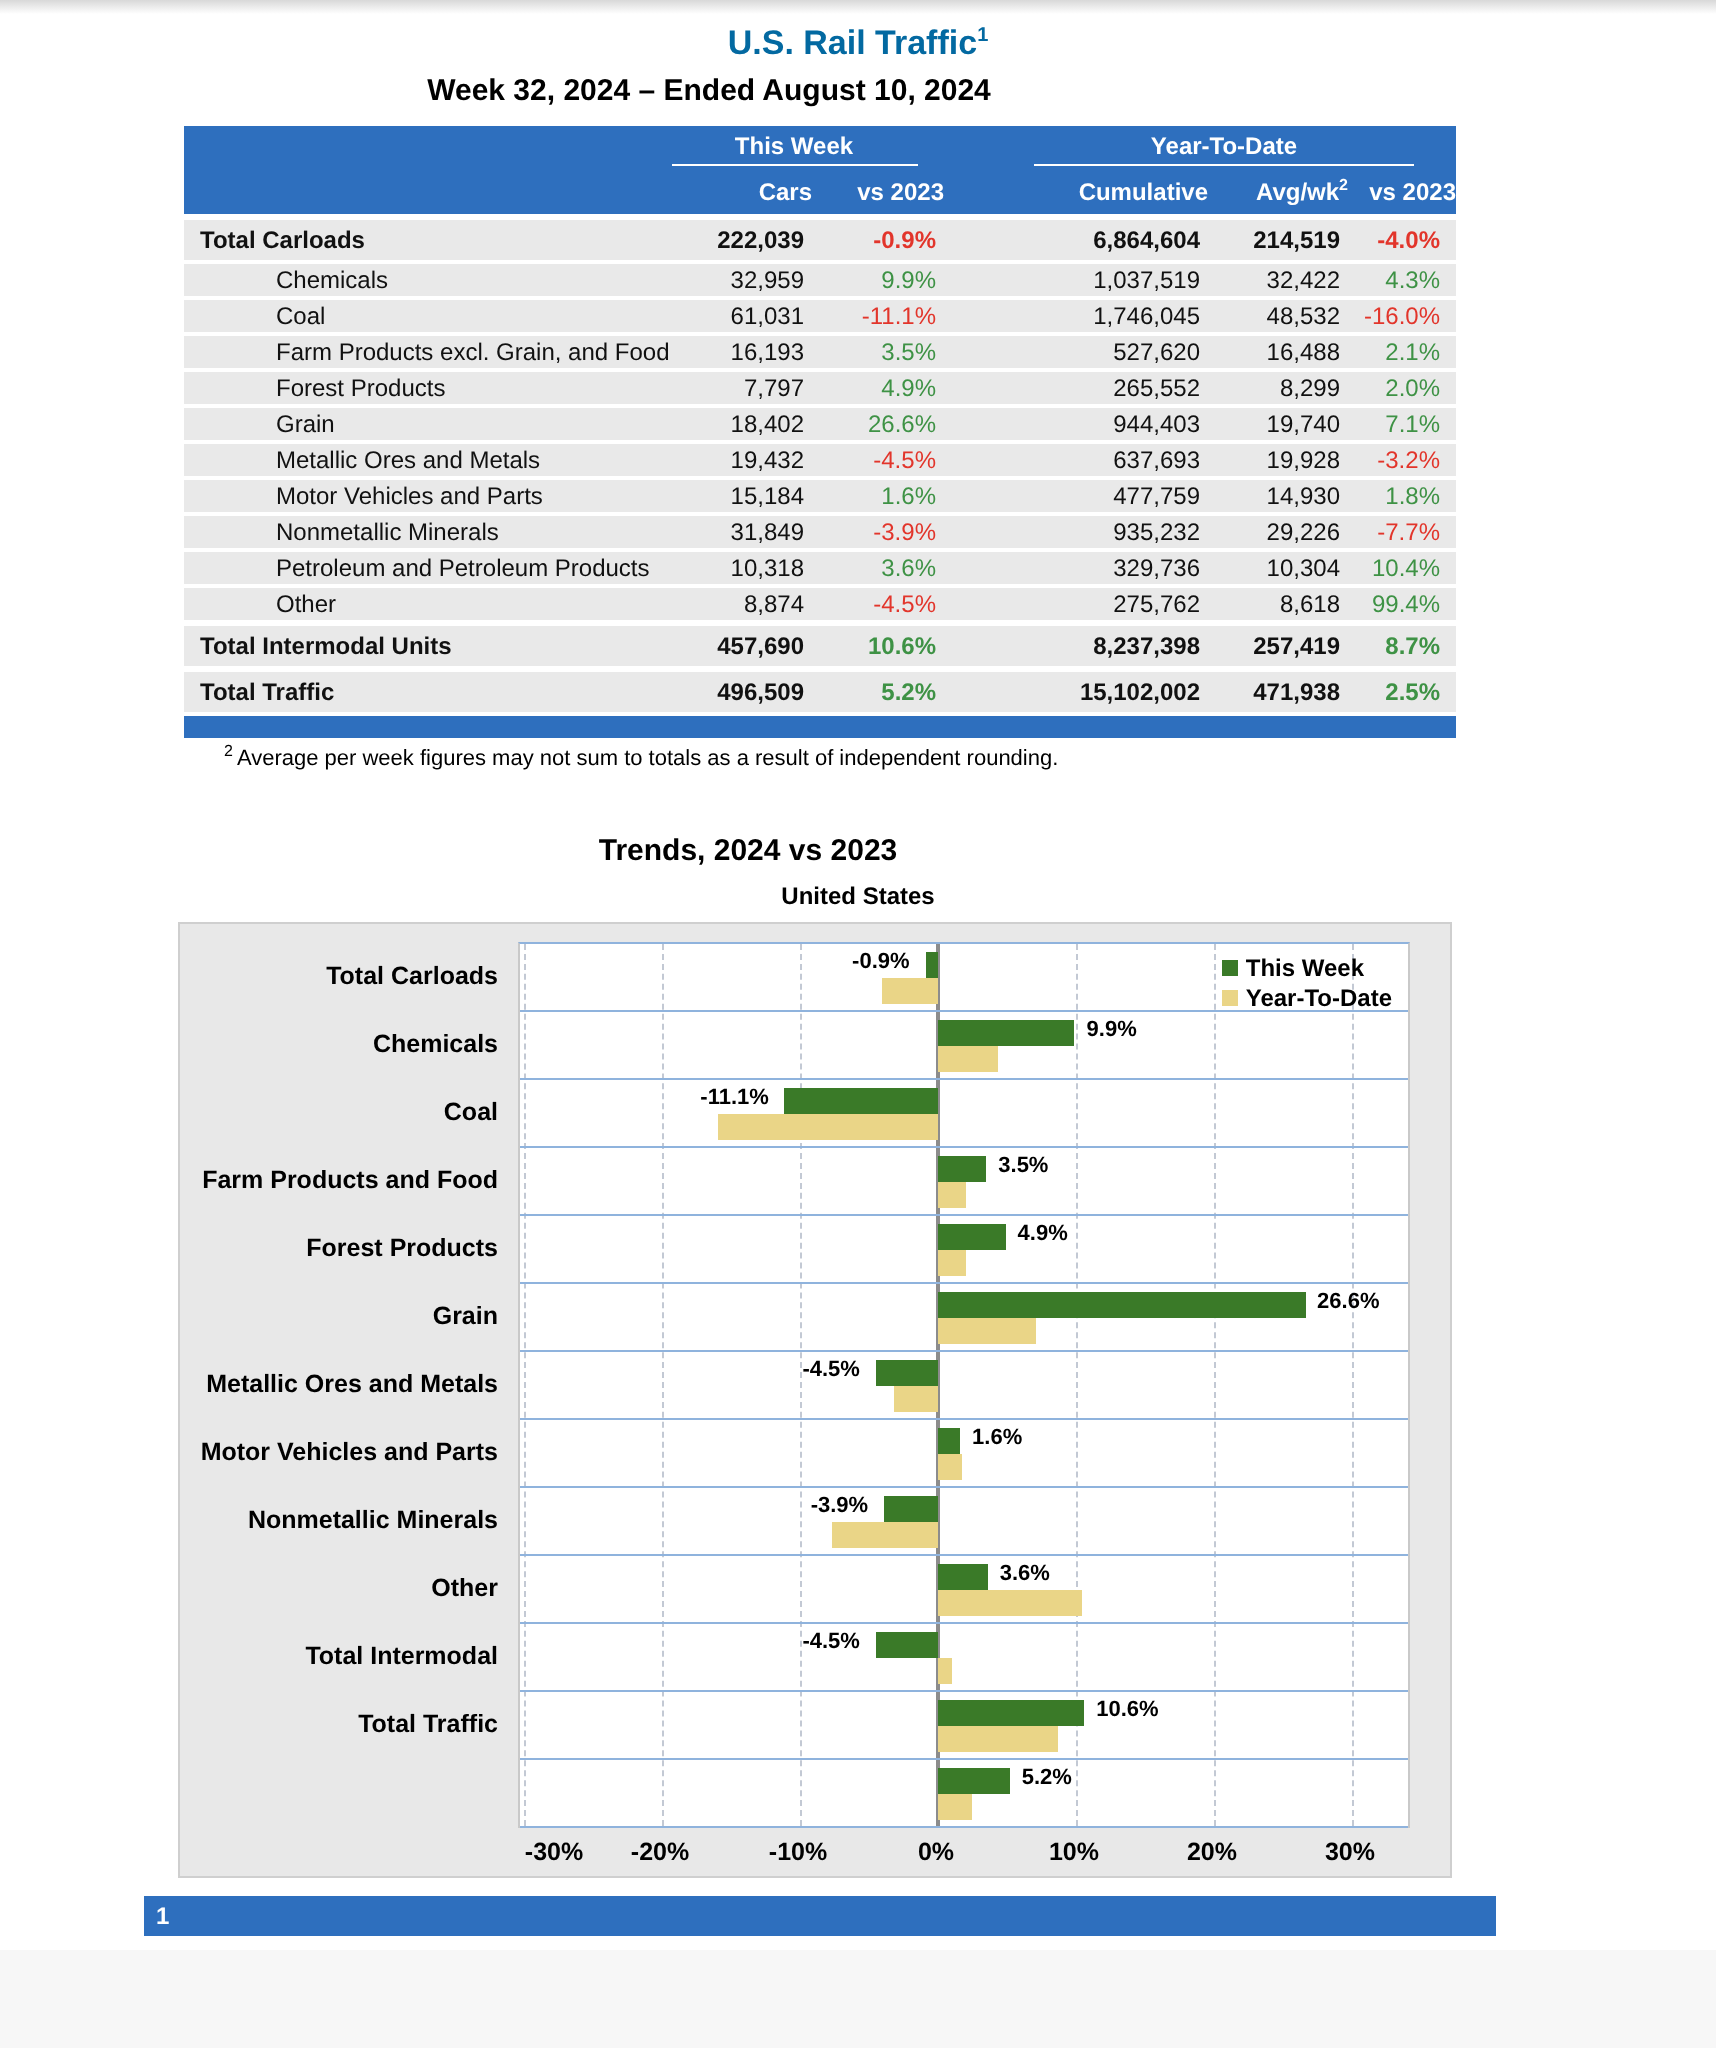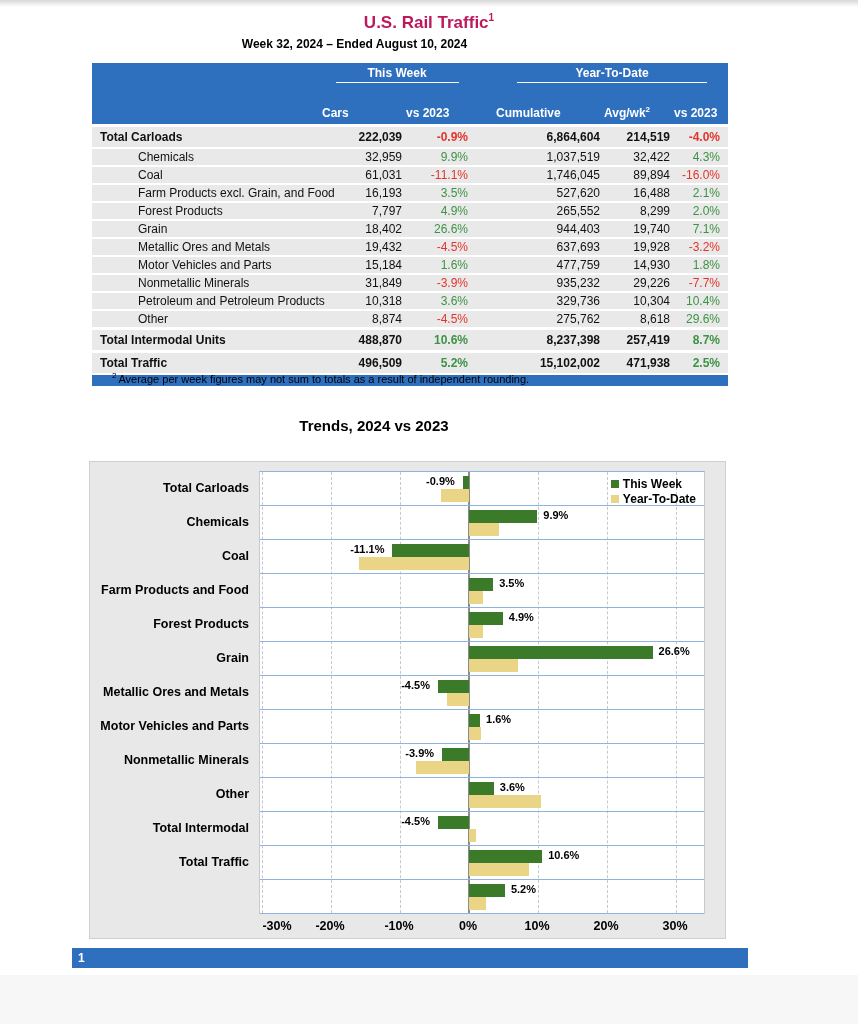--- a/index.html
+++ b/index.html
@@ -2,33 +2,33 @@
 <html><head>
 <meta charset="utf-8">
 <style>
   html,body{margin:0;padding:0;background:#fff;}
   *{box-sizing:border-box;}
   .page{position:relative;width:858px;height:1024px;background:#fff;font-family:"Liberation Sans",sans-serif;color:#111;overflow:hidden;}
   .top-edge{position:absolute;left:0;top:0;width:858px;height:7px;background:linear-gradient(#d8d8d8,#ffffff);}
   .bottom-strip{position:absolute;left:0;top:975px;width:858px;height:49px;background:#f7f7f7;}
 
   
-  .doc-title{position:absolute;left:0;top:12px;width:858px;text-align:center;font-size:17px;font-weight:bold;color:#be185d;}
+  .doc-title{position:absolute;left:0;top:12px;width:858px;text-align:center;font-size:17px;font-weight:bold;color:#0369a1;}
   .doc-title sup{font-size:10px;}
-  .doc-subtitle{position:absolute;left:0;top:37px;width:709px;text-align:center;font-size:12px;font-weight:bold;color:#000;}
+  .doc-subtitle{position:absolute;left:0;top:37px;width:709px;text-align:center;font-size:15px;font-weight:bold;color:#000;}
 
   
   .rail-table{position:absolute;left:92px;top:63px;width:636px;}
   .thead{background:#2e6fbe;color:#fff;font-weight:bold;font-size:12px;padding:3px 0 4px 0;}
   .hgrid{display:grid;grid-template-columns:230px 84px 66px 24px 108px 70px 54px;align-items:end;}
   .group-cell{grid-column:2 / span 2;text-align:center;}
   .group-cell.ytd{grid-column:5 / span 3;}
   .group-inner{display:inline-block;padding:0 6px 2px 6px;border-bottom:1px solid #fff;min-width:82%;}
   .hrow2{margin-top:3px;}
-  .hcell{text-align:left;padding-top:2px;margin-top:17px;}
+  .hcell{text-align:right;padding-top:2px;}
   .hcell sup{font-size:8px;}
   .tbody{margin-top:2px;}
   .trow{display:grid;grid-template-columns:230px 84px 66px 24px 108px 70px 54px;background:#e9e9e9;height:16px;align-items:center;font-size:12px;margin-bottom:2px;}
   .trow.total{height:20px;font-weight:bold;margin-top:3px;}
   .tlabel{padding-left:46px;white-space:nowrap;}
   .trow.total .tlabel{padding-left:8px;}
   .num{text-align:right;padding-right:4px;white-space:nowrap;}
   .num.last{padding-right:8px;}
   .pos{color:#3e9245;}
   .neg{color:#e2352b;}
@@ -112,21 +112,21 @@
           <div class="num">1,037,519</div>
           <div class="num">32,422</div>
           <div class="num last pos">4.3%</div>
         </div>
         <div class="trow">
           <div class="tlabel">Coal</div>
           <div class="num">61,031</div>
           <div class="num neg">-11.1%</div>
           <div></div>
           <div class="num">1,746,045</div>
-          <div class="num">89,894</div>
+          <div class="num">48,532</div>
           <div class="num last neg">-16.0%</div>
         </div>
         <div class="trow">
           <div class="tlabel">Farm Products excl. Grain, and Food</div>
           <div class="num">16,193</div>
           <div class="num pos">3.5%</div>
           <div></div>
           <div class="num">527,620</div>
           <div class="num">16,488</div>
           <div class="num last pos">2.1%</div>
@@ -185,25 +185,25 @@
           <div class="num">10,304</div>
           <div class="num last pos">10.4%</div>
         </div>
         <div class="trow">
           <div class="tlabel">Other</div>
           <div class="num">8,874</div>
           <div class="num neg">-4.5%</div>
           <div></div>
           <div class="num">275,762</div>
           <div class="num">8,618</div>
-          <div class="num last pos">29.6%</div>
+          <div class="num last pos">99.4%</div>
         </div>
         <div class="trow total">
           <div class="tlabel">Total Intermodal Units</div>
-          <div class="num">488,870</div>
+          <div class="num">457,690</div>
           <div class="num pos">10.6%</div>
           <div></div>
           <div class="num">8,237,398</div>
           <div class="num">257,419</div>
           <div class="num last pos">8.7%</div>
         </div>
         <div class="trow total">
           <div class="tlabel">Total Traffic</div>
           <div class="num">496,509</div>
           <div class="num pos">5.2%</div>
@@ -214,20 +214,21 @@
         </div>
       </div>
     <div class="table-bottom-bar"></div>
   </div>
 
   <div class="footnotes">
       <div class="footnote"><sup>2</sup><span>Average per week figures may not sum to totals as a result of independent rounding.</span></div>
     </div>
 
   <div class="chart-title">Trends, 2024 vs 2023</div>
+  <div class="chart-subtitle">United States</div>
 
   <div class="chart-panel">
     <div class="chart-body">
       <div class="cat-col">
           <div class="cat-label">Total Carloads</div>
           <div class="cat-label">Chemicals</div>
           <div class="cat-label">Coal</div>
           <div class="cat-label">Farm Products and Food</div>
           <div class="cat-label">Forest Products</div>
           <div class="cat-label">Grain</div>

